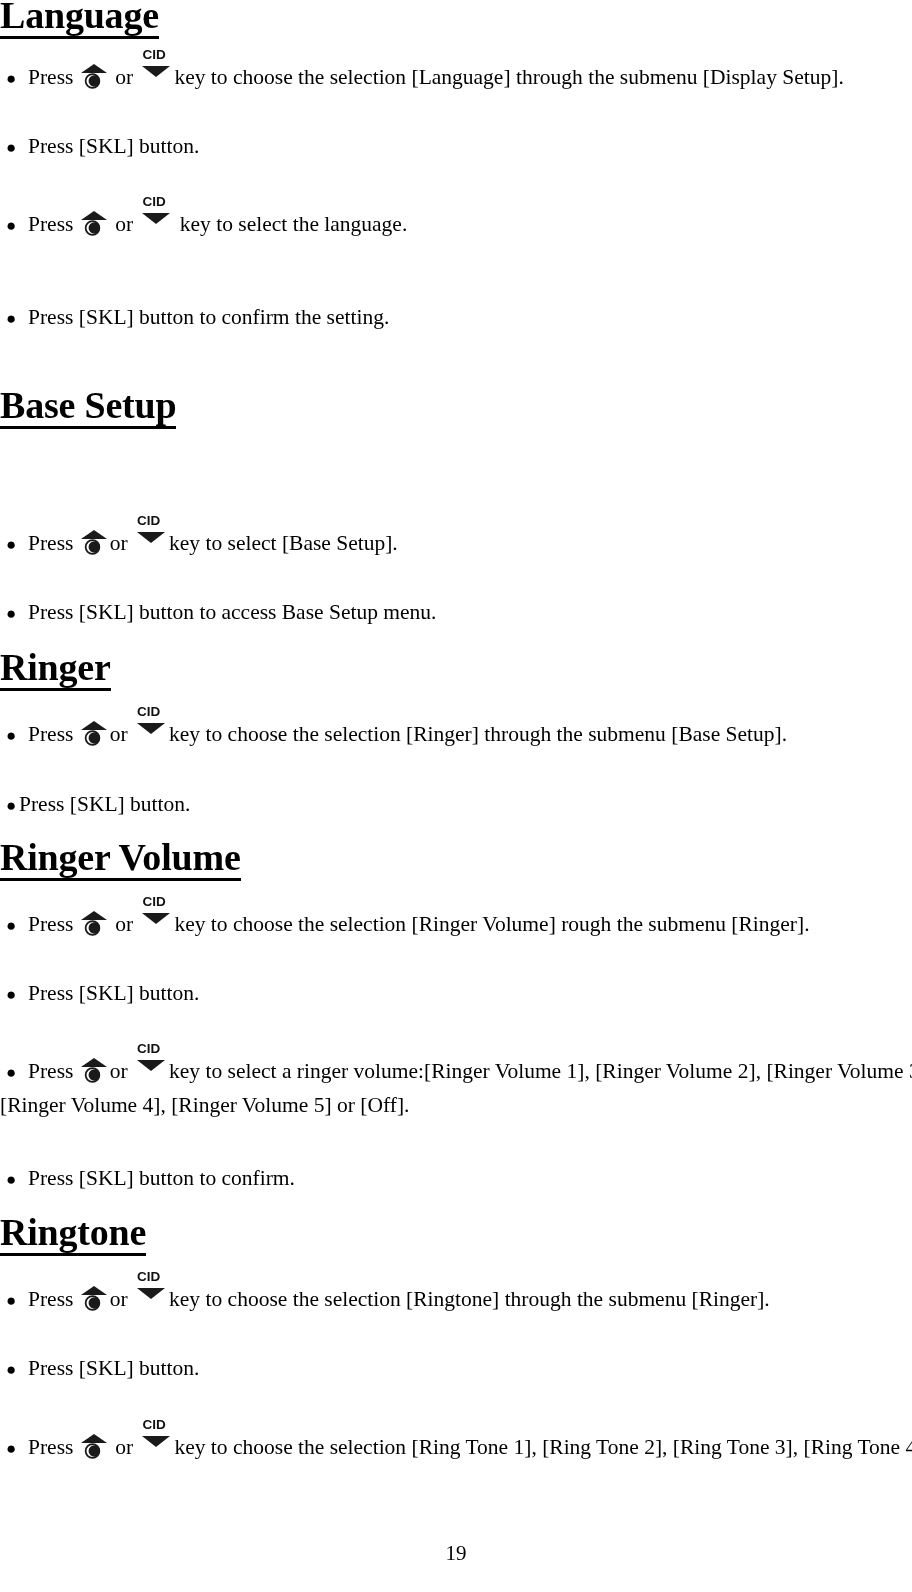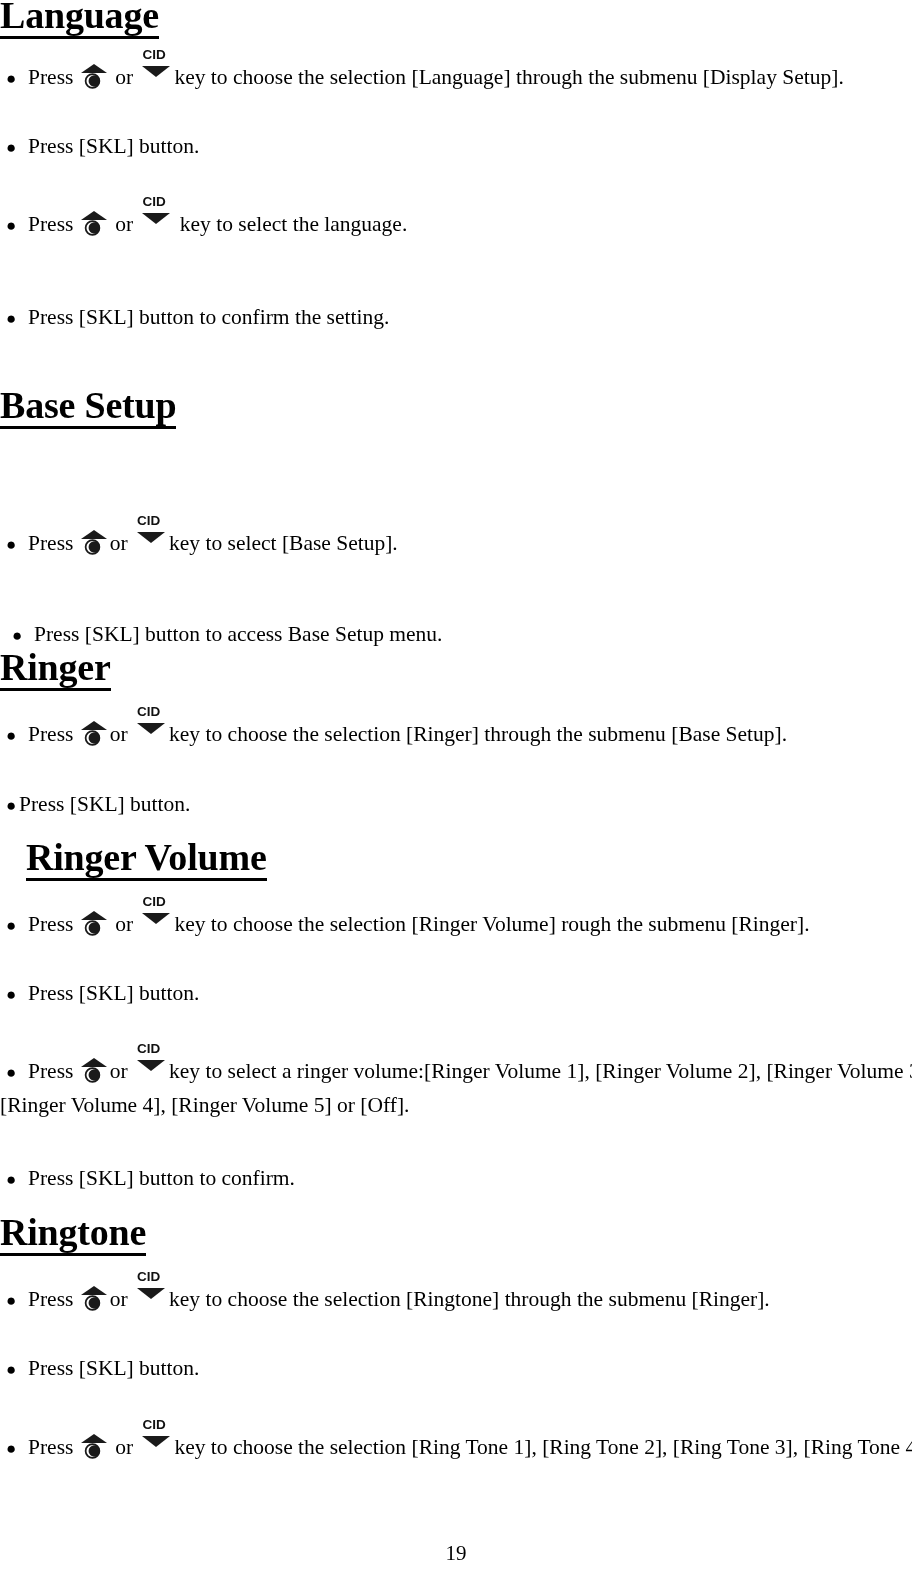--- a/index.html
+++ b/index.html
@@ -161,40 +161,40 @@
   </div>
 
 
   <div class="para" style="top:528px; left:6px;">
     <span class="bullet">●</span><span class="btxt">Press</span>&nbsp;<span class="icon-up"><span class="tri"></span><svg class="contrast" viewBox="0 0 20 20">
           <circle cx="10" cy="10" r="8.6" fill="none" stroke="#1a1a1a" stroke-width="2.2"></circle>
           <circle cx="12.2" cy="10" r="7.1" fill="#1a1a1a"></circle>
         </svg></span><span class="btxt">or</span>&nbsp;<span class="icon-cid"><span class="cidtext">CID</span><span class="tri"></span></span><span class="btxt">key to select [Base Setup].</span>
   </div>
 
-  <div class="para" style="top:597px; left:12px;margin-top:22px;">
+  <div class="para" style="top:597px; left:6px;">
     <span class="bullet">●</span><span class="btxt">Press [SKL] button to access Base Setup menu.</span>
   </div>
 
   <div class="heading-wrap" style="top:648px;">
     <div class="heading">Ringer</div>
   </div>
 
   <div class="para" style="top:719px; left:6px;">
     <span class="bullet">●</span><span class="btxt">Press</span>&nbsp;<span class="icon-up"><span class="tri"></span><svg class="contrast" viewBox="0 0 20 20">
           <circle cx="10" cy="10" r="8.6" fill="none" stroke="#1a1a1a" stroke-width="2.2"></circle>
           <circle cx="12.2" cy="10" r="7.1" fill="#1a1a1a"></circle>
         </svg></span><span class="btxt">or</span>&nbsp;<span class="icon-cid"><span class="cidtext">CID</span><span class="tri"></span></span><span class="btxt">key to choose the selection [Ringer] through the submenu [Base Setup].</span>
   </div>
 
   <div class="para" style="top:789px; left:6px;">
     <span class="bullet tight">●</span><span class="btxt">Press [SKL] button.</span>
   </div>
 
-  <div class="heading-wrap" style="top:838px;margin-left:26px;">
+  <div class="heading-wrap" style="top:838px;">
     <div class="heading">Ringer Volume</div>
   </div>
 
   <div class="para" style="top:909px; left:6px;">
     <span class="bullet">●</span><span class="btxt">Press</span>&nbsp;<span class="icon-up"><span class="tri"></span><svg class="contrast" viewBox="0 0 20 20">
           <circle cx="10" cy="10" r="8.6" fill="none" stroke="#1a1a1a" stroke-width="2.2"></circle>
           <circle cx="12.2" cy="10" r="7.1" fill="#1a1a1a"></circle>
         </svg></span>&nbsp;<span class="btxt">or</span>&nbsp;<span class="icon-cid"><span class="cidtext">CID</span><span class="tri"></span></span><span class="btxt">key to choose the selection [Ringer Volume] rough the submenu  [Ringer].</span>
   </div>
 

